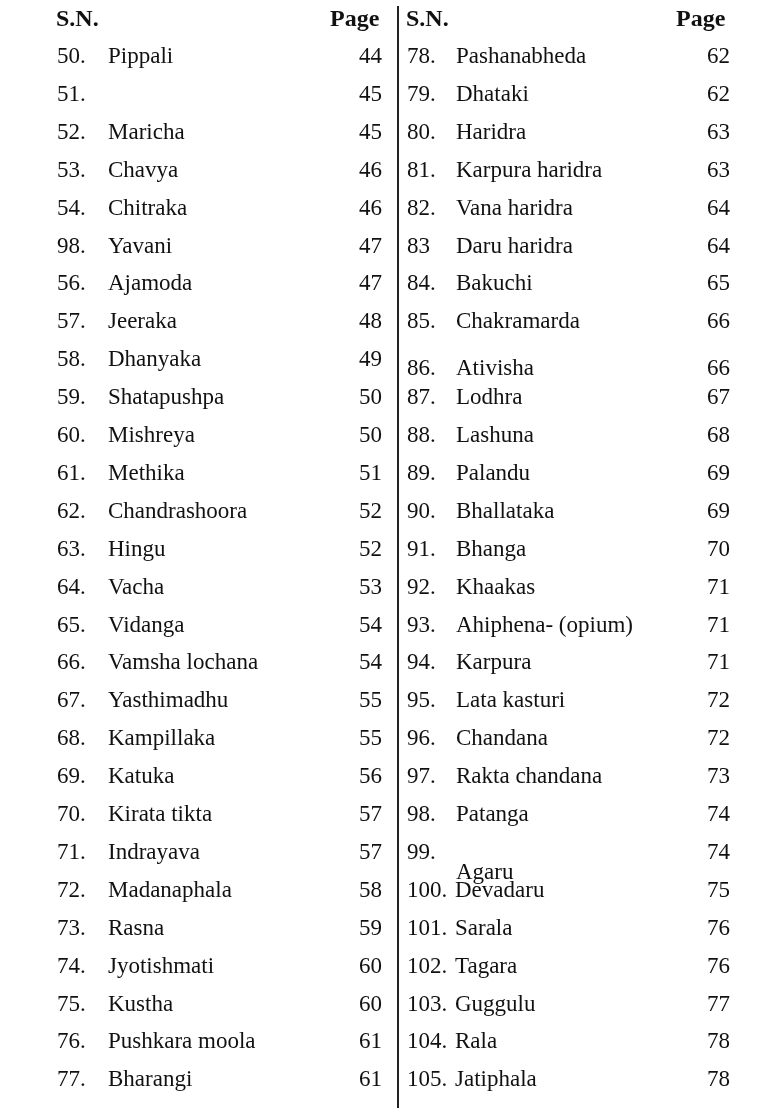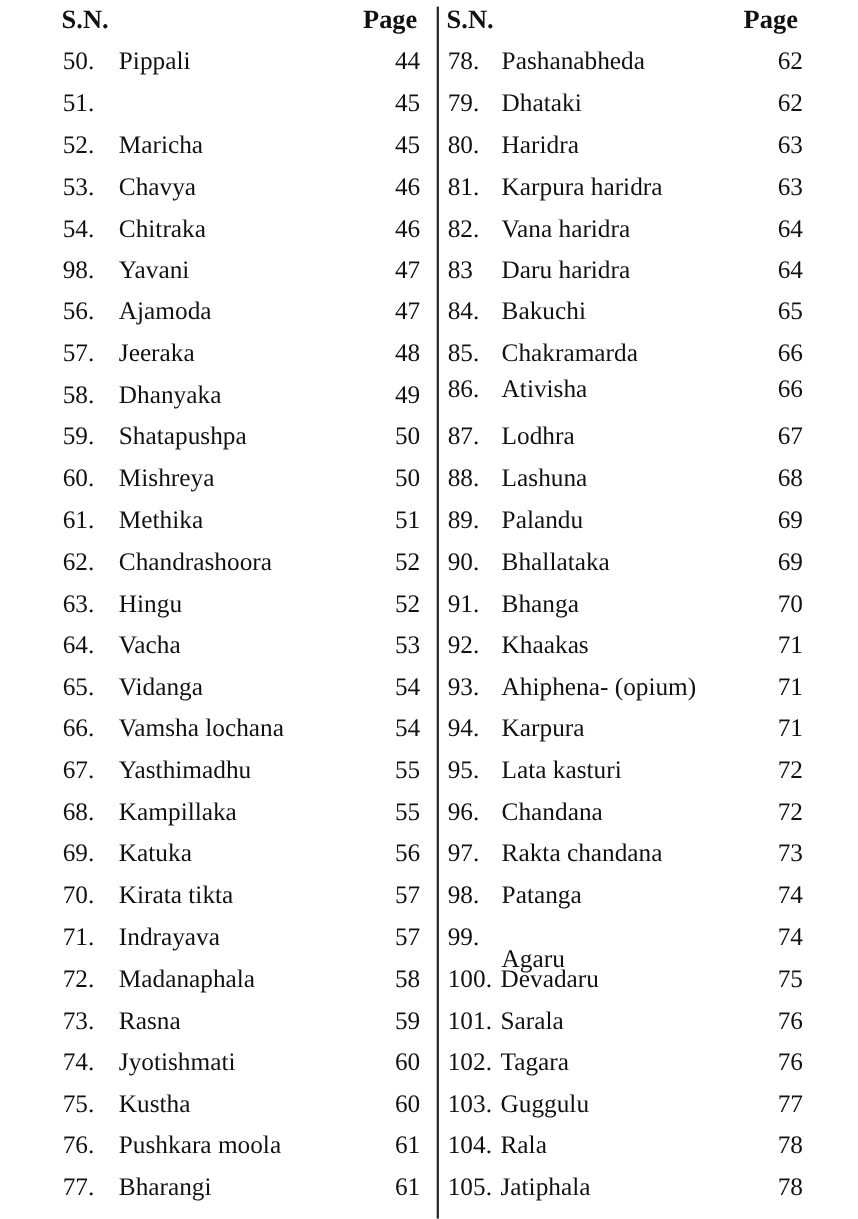--- a/index.html
+++ b/index.html
@@ -202,21 +202,21 @@
       <div class="row" style="top: 264.4px; left: 0px; width: 100%;">
         <span class="sn" style="left: 7px;">84.</span>
         <span class="nm" style="left: 56px;">Bakuchi</span>
         <span class="pg" style="right: 50px;">65</span>
       </div>
       <div class="row" style="top: 302.3px; left: 0px; width: 100%;">
         <span class="sn" style="left: 7px;">85.</span>
         <span class="nm" style="left: 56px;">Chakramarda</span>
         <span class="pg" style="right: 50px;">66</span>
       </div>
-      <div class="row" style="top: 335px; left: 0px; width: 100%;">
+      <div class="row" style="top: 349px; left: 0px; width: 100%;">
         <span class="sn" style="left: 7px;">86.</span>
         <span class="nm" style="left: 56px;">Ativisha</span>
         <span class="pg" style="right: 50px;">66</span>
       </div>
       <div class="row" style="top: 378.1px; left: 0px; width: 100%;">
         <span class="sn" style="left: 7px;">87.</span>
         <span class="nm" style="left: 56px;">Lodhra</span>
         <span class="pg" style="right: 50px;">67</span>
       </div>
       <div class="row" style="top: 416px; left: 0px; width: 100%;">

